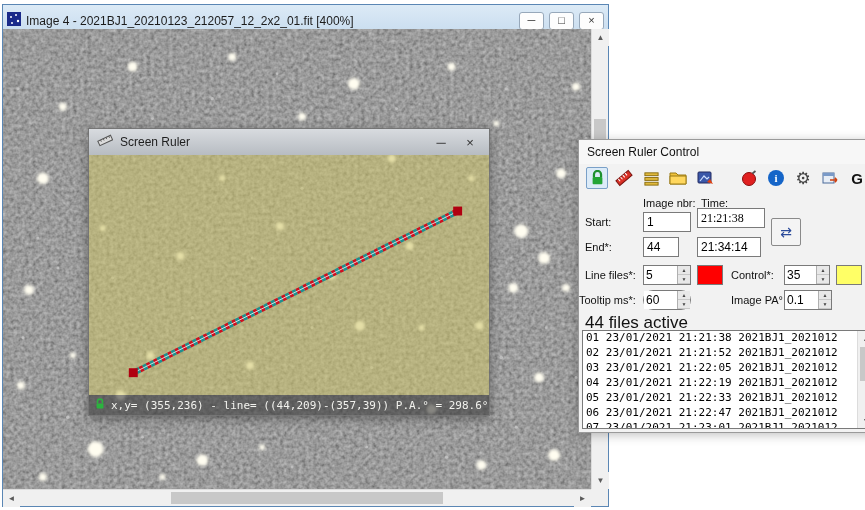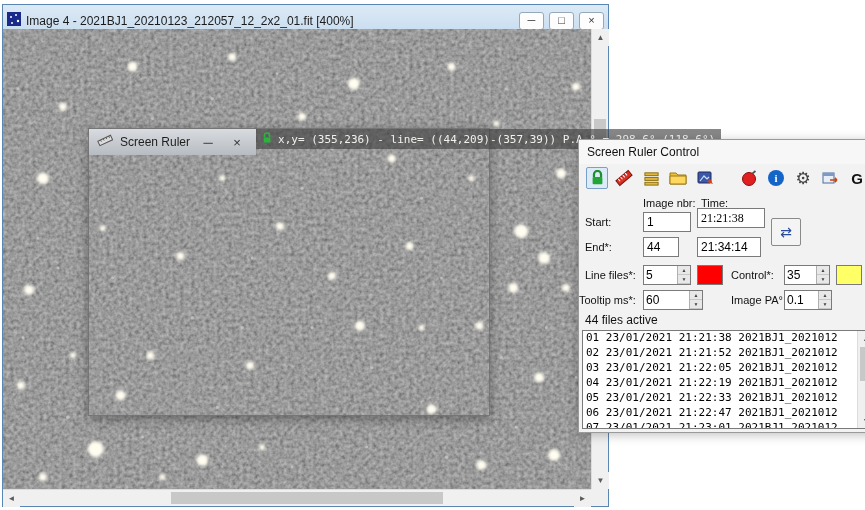--- a/index.html
+++ b/index.html
@@ -23,21 +23,21 @@
   .hscroll { position:absolute; left:0; right:17px; bottom:0; height:17px; background:#f0f0f0; border-top:1px solid #dcdcdc; }
   .corner  { position:absolute; right:0; bottom:0; width:17px; height:17px; background:#f0f0f0; }
   .sbtn { position:absolute; width:17px; height:17px; font-size:8px; color:#5a5a5a;
           display:flex; align-items:center; justify-content:center; background:#f0f0f0; }
   .vthumb { position:absolute; left:2px; right:2px; top:90px; height:130px; background:#c8c8c8; }
   .hthumb { position:absolute; top:2px; bottom:2px; left:168px; width:272px; background:#c8c8c8; }
 
   
   .ruler-window { position:absolute; left:88px; top:128px; width:402px; height:288px;
                   border:1px solid rgba(110,110,110,.85); box-shadow:0 3px 10px rgba(0,0,0,.35);
-                  display:flex; }
+                  display:flex; flex-direction:column; }
   .rw-titlebar { height:26px; background:linear-gradient(#d8dbdf,#b7bcc2); display:flex;
                  align-items:center; gap:7px; padding:0 8px; flex:0 0 auto; }
   .rw-title { flex:1; font-size:12px; color:#1e1e1e; }
   .rw-btn { width:22px; text-align:center; font-size:13px; color:#333; cursor:default; }
   .rw-content { flex:1; position:relative; background:rgba(205,197,105,0.55); }
   .rw-content svg { position:absolute; inset:0; width:100%; height:100%; }
   .rw-status { flex:0 0 auto; height:20px; background:rgba(62,62,62,0.62); color:#f2f2ee;
                font:11px "DejaVu Sans Mono", monospace; display:flex; align-items:center;
                gap:6px; padding:0 6px; white-space:nowrap; overflow:hidden; }
 
@@ -62,21 +62,21 @@
                font-size:12px; padding:0 3px; font-family:"Liberation Sans",sans-serif; }
   .spinner { position:absolute; height:20px; border:1px solid #7a7a7a; background:#fff; display:flex; }
   .spinner input { flex:1; min-width:0; border:0; font-size:12px; padding:0 2px; outline:none;
                    font-family:"Liberation Sans",sans-serif; }
   .spin-col { width:13px; display:flex; flex-direction:column; border-left:1px solid #b0b0b0; }
   .spin-btn { flex:1; font-size:5px; color:#444; background:#e8e8e8; border-bottom:1px solid #c8c8c8;
               display:flex; align-items:center; justify-content:center; cursor:default; }
   .swatch { position:absolute; height:20px; border:1px solid #7a7a7a; }
   .swap-btn { position:absolute; width:30px; height:28px; border:1px solid #8a8a8a; background:#f4f4f4;
               border-radius:2px; font-size:14px; color:#2a4a9a; display:flex; align-items:center; justify-content:center; }
-  .files-active { position:absolute; font-size:12px; }
+  .files-active { position:absolute; font-size:17px; }
   .file-list { position:absolute; left:3px; right:3px; top:190px; bottom:3px; background:#fff;
                border:1px solid #7a7a7a; overflow:hidden; }
   .list-row { height:15px; line-height:15px; font:11px "DejaVu Sans Mono", monospace;
               white-space:pre; padding-left:3px; color:#000; }
   .list-scroll { position:absolute; top:0; right:0; bottom:0; width:16px; background:#f0f0f0; border-left:1px solid #dcdcdc; }
   .ls-btn { position:absolute; width:16px; height:15px; font-size:7px; color:#555;
             display:flex; align-items:center; justify-content:center; }
   .ls-thumb { position:absolute; left:2px; right:2px; top:16px; height:34px; background:#c8c8c8; }
 </style>
 </head>
@@ -334,21 +334,21 @@
   <div class="spinner" style="left:205px; top:125px; width:46px;">
     <input value="35" style="">
     <span class="spin-col">
         <span class="spin-btn">▲</span>
         <span class="spin-btn">▼</span>
       </span>
   </div>
   <span class="swatch" style="left: 257px; top: 125px; width: 26px; background: rgb(255, 255, 102);"></span>
 
   <span class="cw-label" style="left:0; top:154px;">Tooltip ms*:</span>
-  <div class="spinner" style="left:64px; top:150px; width:60px;">
+  <div class="spinner" style="left:64px; top:150px; width:48px;border-radius:10px;">
     <input value="60" style="">
     <span class="spin-col">
         <span class="spin-btn">▲</span>
         <span class="spin-btn">▼</span>
       </span>
   </div>
   <span class="cw-label" style="left:152px; top:154px;">Image PA°:</span>
   <div class="spinner" style="left:205px; top:150px; width:48px;">
     <input value="0.1" style="">
     <span class="spin-col">

